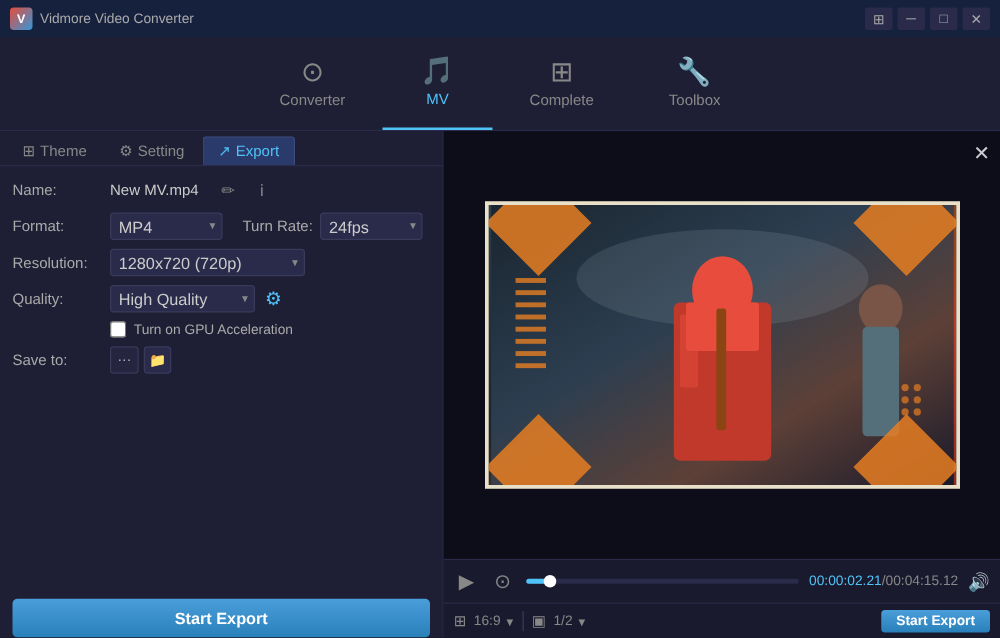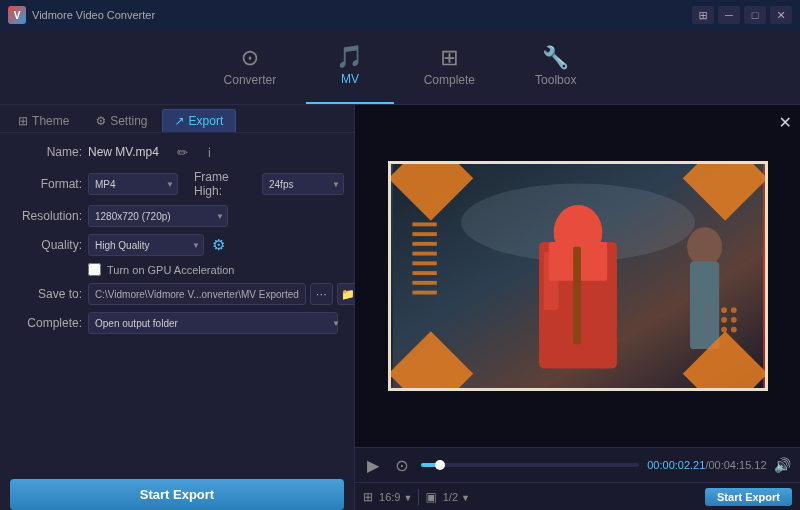--- a/index.html
+++ b/index.html
@@ -148,38 +148,38 @@
     }
     .form-row {
       display: flex;
       align-items: center;
       gap: 6px;
     }
     .form-label {
       width: 72px;
       color: #aaa;
       font-size: 12px;
-      text-align: right;
+      text-align: left;
       flex-shrink: 0;
     }
     .form-value {
       color: #ccc;
       font-size: 12px;
       display: flex;
       align-items: center;
       gap: 16px;
     }
 
     select, .select-like {
       background: #2a2a4a;
       border: 1px solid #3a3a5a;
       color: #ccc;
       padding: 2px 6px;
       border-radius: 3px;
-      font-size: 10px;
+      font-size: 13px;
       height: 22px;
       cursor: pointer;
       appearance: none;
       -webkit-appearance: none;
       padding-right: 20px;
       position: relative;
     }
     .select-wrapper {
       position: relative;
       display: inline-block;
@@ -517,32 +517,32 @@
         </span>
       </div>
 
       <div class="form-row">
         <span class="form-label">Format:</span>
         <div class="select-wrapper">
           <select style="width:90px;">
             <option>MP4</option>
           </select>
         </div>
-        <span style="margin-left:10px; color:#aaa; font-size:12px;">Frame High:</span>
+        <span style="margin-left:10px; color:#aaa; font-size:12px;">Turn Rate:</span>
         <div class="select-wrapper">
           <select style="width:82px;">
             <option>24fps</option>
           </select>
         </div>
       </div>
 
       <div class="form-row">
         <span class="form-label">Resolution:</span>
         <div class="select-wrapper">
-          <select style="width:140px;">
+          <select style="width:156px;">
             <option>1280x720 (720p)</option>
           </select>
         </div>
       </div>
 
       <div class="form-row">
         <span class="form-label">Quality:</span>
         <div class="select-wrapper">
           <select style="width:116px;">
             <option>High Quality</option>
@@ -552,34 +552,25 @@
       </div>
 
       <div class="checkbox-row">
         <input type="checkbox" id="gpu-check" style="">
         <label for="gpu-check" class="checkbox-label">Turn on GPU Acceleration</label>
       </div>
 
       <div class="form-row">
         <span class="form-label">Save to:</span>
         <div class="path-row">
-          <div class="path-text">C:\Vidmore\Vidmore V...onverter\MV Exported</div>
           <button class="tl-btn" style="padding:2px 5px; height:22px;">···</button>
           <button class="folder-btn">📁</button>
         </div>
       </div>
 
-      <div class="form-row">
-        <span class="form-label">Complete:</span>
-        <div class="select-wrapper select-all">
-          <select style="width:250px;">
-            <option>Open output folder</option>
-          </select>
-        </div>
-      </div>
 
     </div>
 
     <button id="start-export-btn">Start Export</button>
 
   </div>
 
   <div id="right-panel">
 
     <div id="video-preview">

